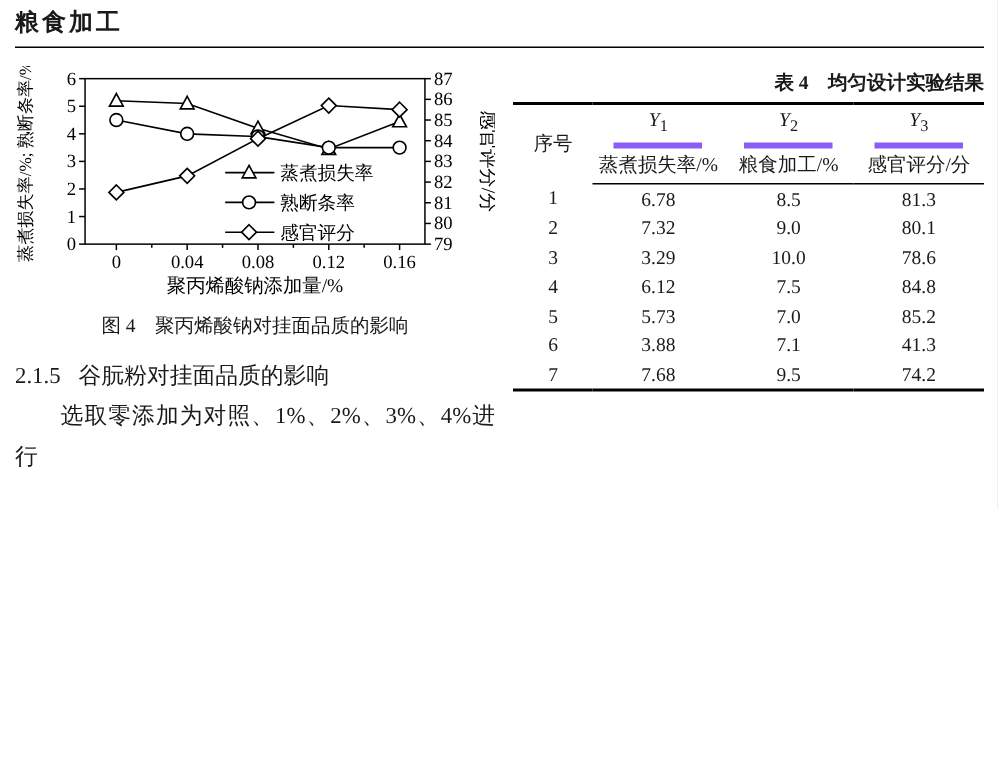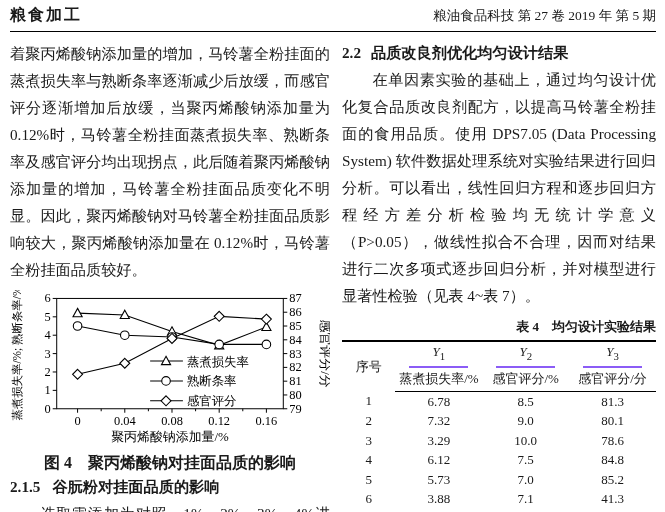--- a/index.html
+++ b/index.html
@@ -18,59 +18,57 @@
   .columns{position:absolute;top:37px;left:10px;right:9px;display:flex;gap:12px;}
   .col-left{width:320px;flex:0 0 320px;}
   .col-right{width:314px;flex:1;}
   .body-text{
     font-size:15.2px;line-height:27px;text-align:justify;margin:0;
     overflow-wrap:anywhere;
   }
   .para-top{margin-top:3px;}
   .indent{text-indent:2em;}
   figure{margin:7px 0 0 0;text-align:center;}
-  .fig-caption{font-size:16px;font-weight:bold;margin-top:1px;}
-  .subsection{font-size:15.2px;line-height:26px;font-weight:bold;}
+  .fig-caption{font-size:13px;font-weight:normal;margin-top:1px;}
+  .subsection{font-size:15.2px;margin-top:12px;line-height:26px;}
   .subsection .sec-no{margin-right:12px;}
   .section-heading{font-size:15.2px;font-weight:bold;margin:3px 0 0 0;line-height:26px;}
   .section-heading .sec-no{margin-right:10px;}
   .table-caption{text-align:right;font-size:13px;font-weight:bold;margin:9px 0 4px 0;}
   table.data-table{
     width:100%;border-collapse:collapse;font-size:13px;
     border-top:2px solid #000;border-bottom:2px solid #000;
   }
   table.data-table th,table.data-table td{
     text-align:center;font-weight:normal;padding:1px 2px;line-height:17.5px;
   }
   table.data-table thead tr.gname-row th{border-bottom:1.3px solid #000;padding-bottom:3px;}
   table.data-table th.group span{
-    display:block;margin:0 12px;border-bottom:2px solid #8b5cf6;padding-bottom:1px;
+    display:block;margin:0 12px;border-bottom:4px solid #8b5cf6;padding-bottom:1px;
   }
   table.data-table col.c0{width:17%;}
   table.data-table col.cy{width:27.6%;}
   svg text{fill:#000;}
   .tick{font-size:12.5px;font-family:"Liberation Serif","DejaVu Serif",serif;}
   .axis-label{font-size:13px;font-family:"Liberation Serif","DejaVu Serif",serif;}
   .ylab{font-size:11.5px;}
   .legend-text{font-size:12.5px;}
 </style>
 </head>
 <body>
 
 <div class="page">
 
   <div class="page-header">
     <span class="ph-left">粮食加工</span>
-    <span class="ph-right">粮油食品科技 第 27 卷 2019 年 第 5 期</span>
   </div>
 
   <div class="columns">
 
     <div class="col-left">
-      <p class="body-text para-top">着聚丙烯酸钠添加量的增加，马铃薯全粉挂面的蒸煮损失率与熟断条率逐渐减少后放缓，而感官评分逐渐增加后放缓，当聚丙烯酸钠添加量为0.12%时，马铃薯全粉挂面蒸煮损失率、熟断条率及感官评分均出现拐点，此后随着聚丙烯酸钠添加量的增加，马铃薯全粉挂面品质变化不明显。因此，聚丙烯酸钠对马铃薯全粉挂面品质影响较大，聚丙烯酸钠添加量在 0.12%时，马铃薯全粉挂面品质较好。</p>
 
       <figure>
         <svg id="chart-svg" width="320" height="158" viewBox="0 0 322 158">
             <rect x="47" y="8" width="228" height="111" fill="none" stroke="#000000" stroke-width="1"></rect>
             <line x1="43" x2="47" y1="119" y2="119" stroke="#000000" stroke-width="1"></line>
             <text x="41" y="123" text-anchor="end" class="tick">0</text>
             <line x1="43" x2="47" y1="100.5" y2="100.5" stroke="#000000" stroke-width="1"></line>
             <text x="41" y="104.5" text-anchor="end" class="tick">1</text>
             <line x1="43" x2="47" y1="82" y2="82" stroke="#000000" stroke-width="1"></line>
             <text x="41" y="86" text-anchor="end" class="tick">2</text>
@@ -148,24 +146,20 @@
         <figcaption class="fig-caption">图 4　聚丙烯酸钠对挂面品质的影响</figcaption>
       </figure>
 
       <div class="subsection">
         <span class="sec-no">2.1.5</span><span>谷朊粉对挂面品质的影响</span>
       </div>
       <p class="body-text indent">选取零添加为对照、1%、2%、3%、4%进行</p>
     </div>
 
     <div class="col-right">
-      <div class="section-heading">
-        <span class="sec-no">2.2</span><span>品质改良剂优化均匀设计结果</span>
-      </div>
-      <p class="body-text" style="text-indent:2em;">在单因素实验的基础上，通过均匀设计优化复合品质改良剂配方，以提高马铃薯全粉挂面的食用品质。使用 DPS7.05 (Data Processing System) 软件数据处理系统对实验结果进行回归分析。可以看出，线性回归方程和逐步回归方程经方差分析检验均无统计学意义（P&gt;0.05），做线性拟合不合理，因而对结果进行二次多项式逐步回归分析，并对模型进行显著性检验（见表 4~表 7）。</p>
 
       <div class="table-caption">表 4　均匀设计实验结果</div>
       <table class="data-table">
         <colgroup>
           <col class="c0">
             <col class="cy">
             <col class="cy">
             <col class="cy">
         </colgroup>
         <thead id="table-head">
@@ -176,21 +170,21 @@
               </th>
               <th class="group">
                 <span><i>Y</i><sub>2</sub></span>
               </th>
               <th class="group">
                 <span><i>Y</i><sub>3</sub></span>
               </th>
             </tr>
             <tr class="gname-row">
               <th>蒸煮损失率/%</th>
-              <th>感官评分/%</th>
+              <th>粮食加工/%</th>
               <th>感官评分/分</th>
             </tr>
           </thead>
         <tbody id="table-body">
             <tr>
               <td>1</td>
               <td>6.78</td>
               <td>8.5</td>
               <td>81.3</td>
             </tr>

